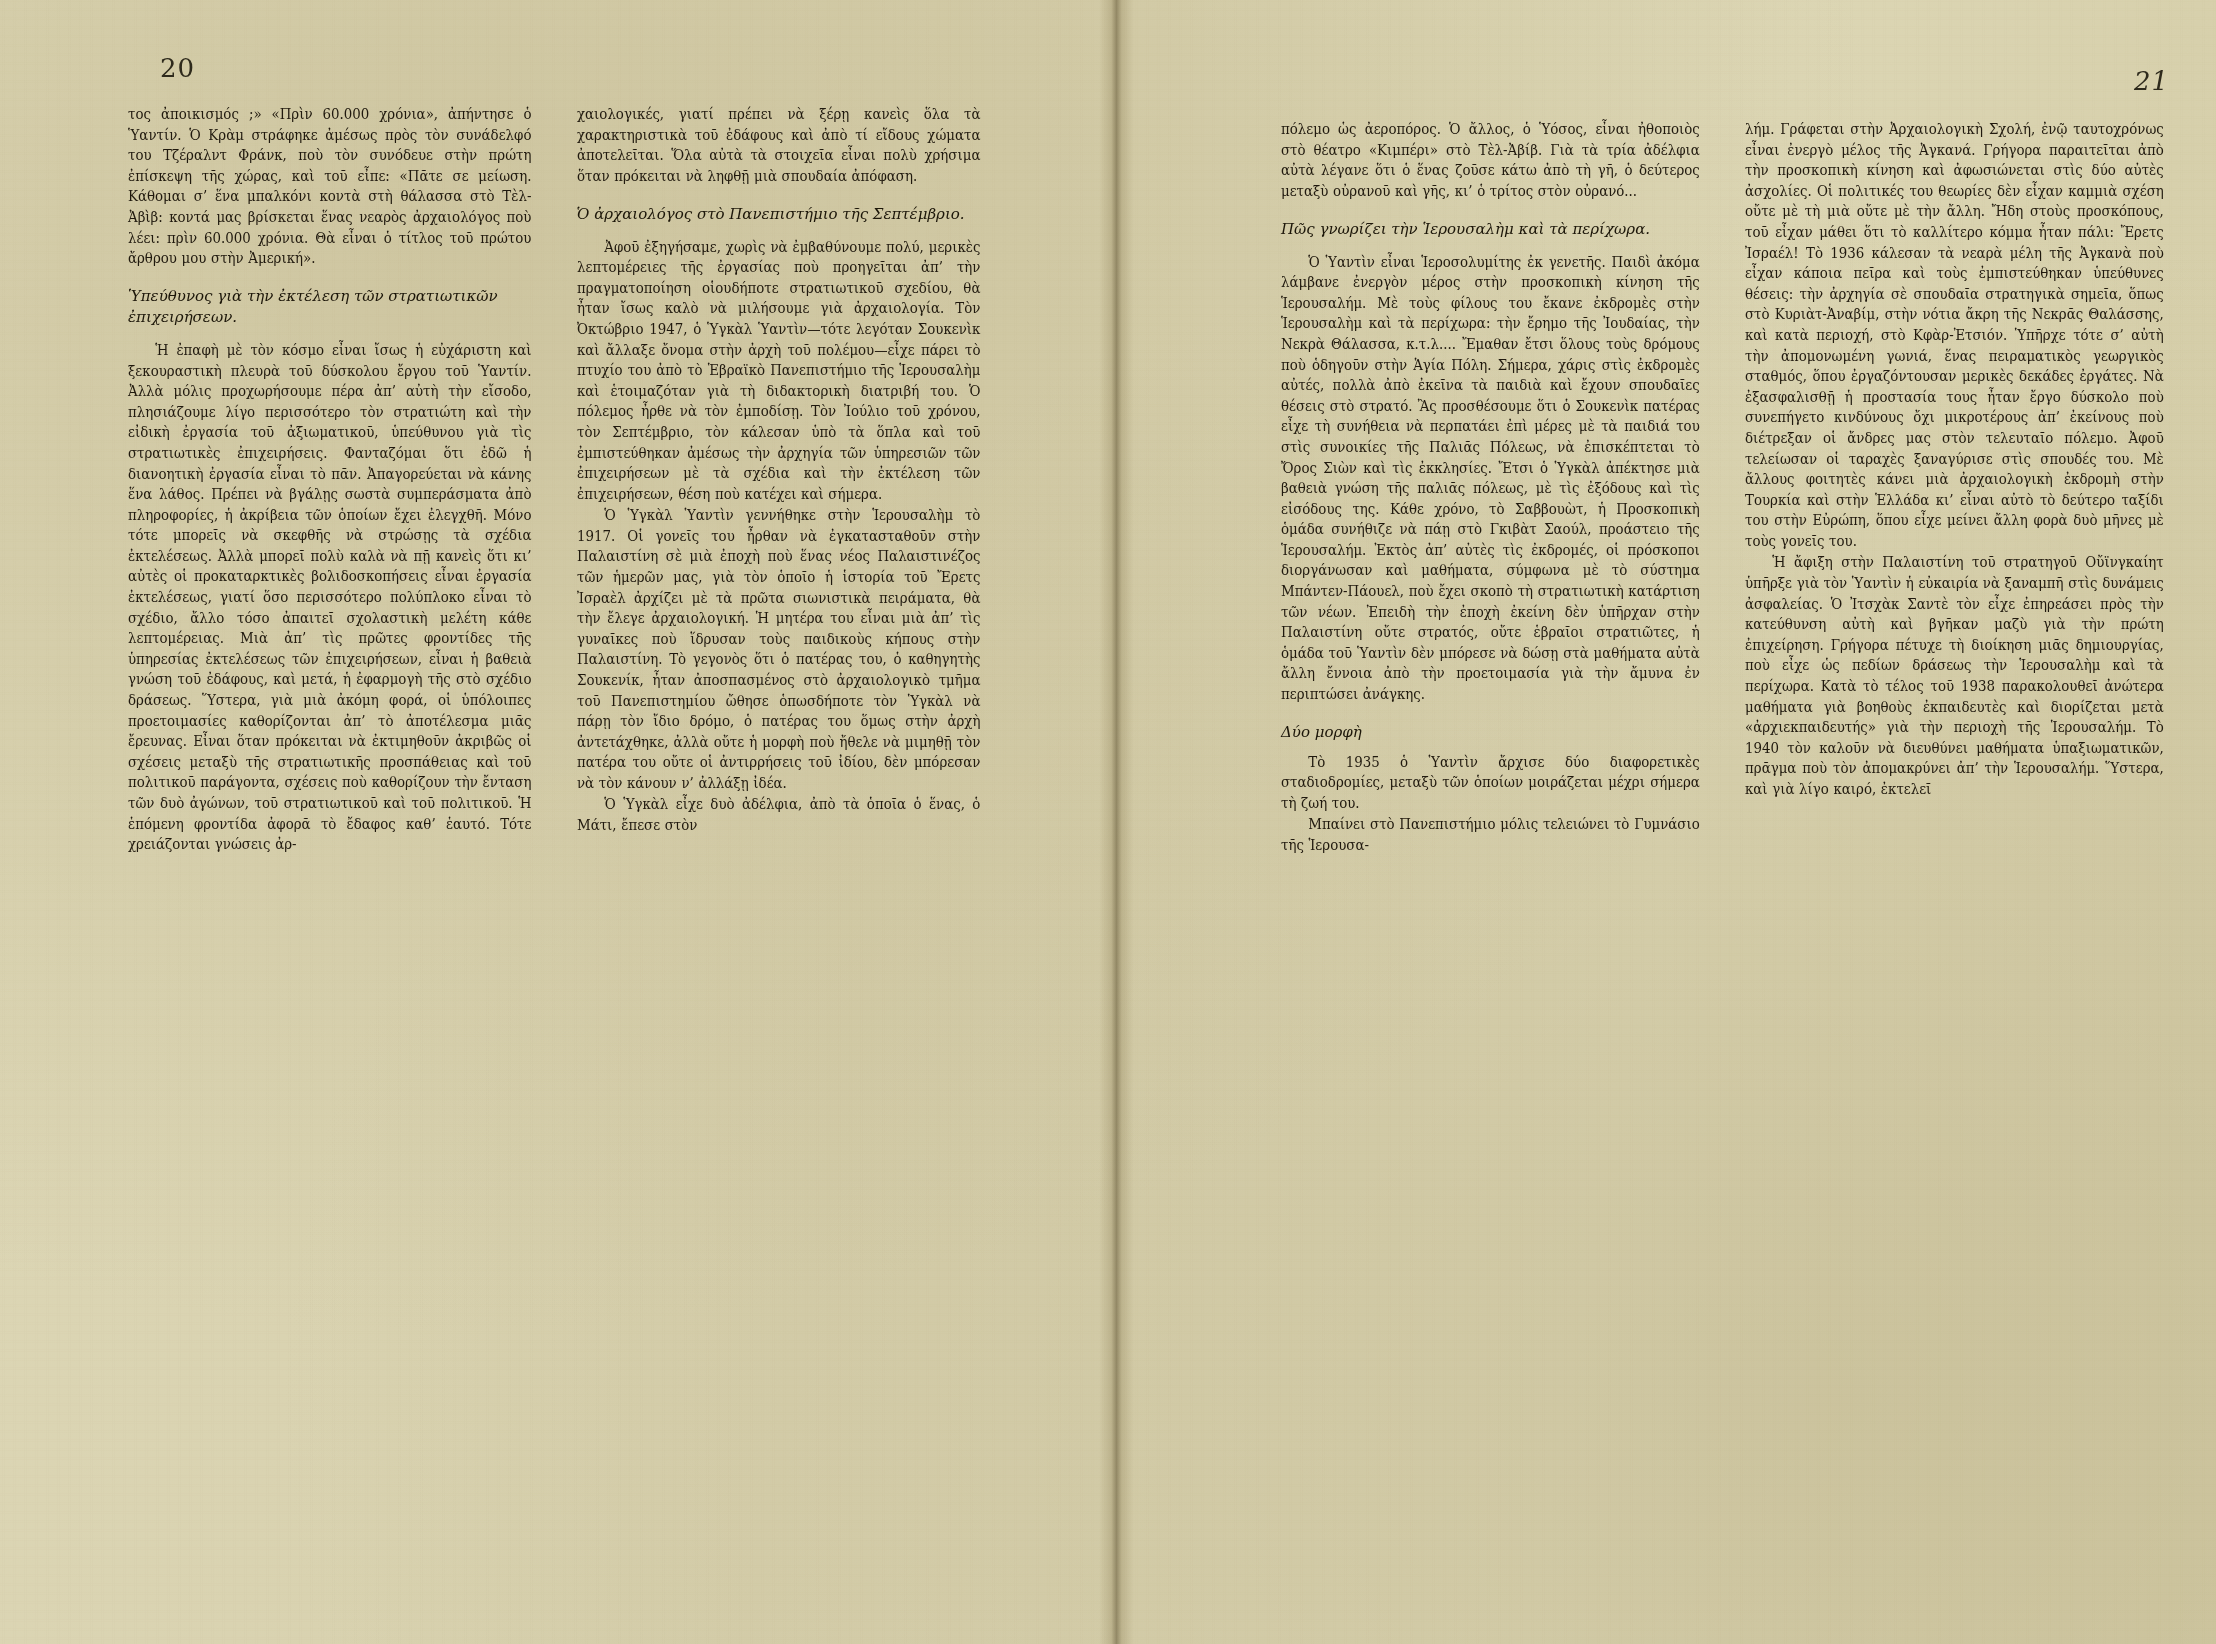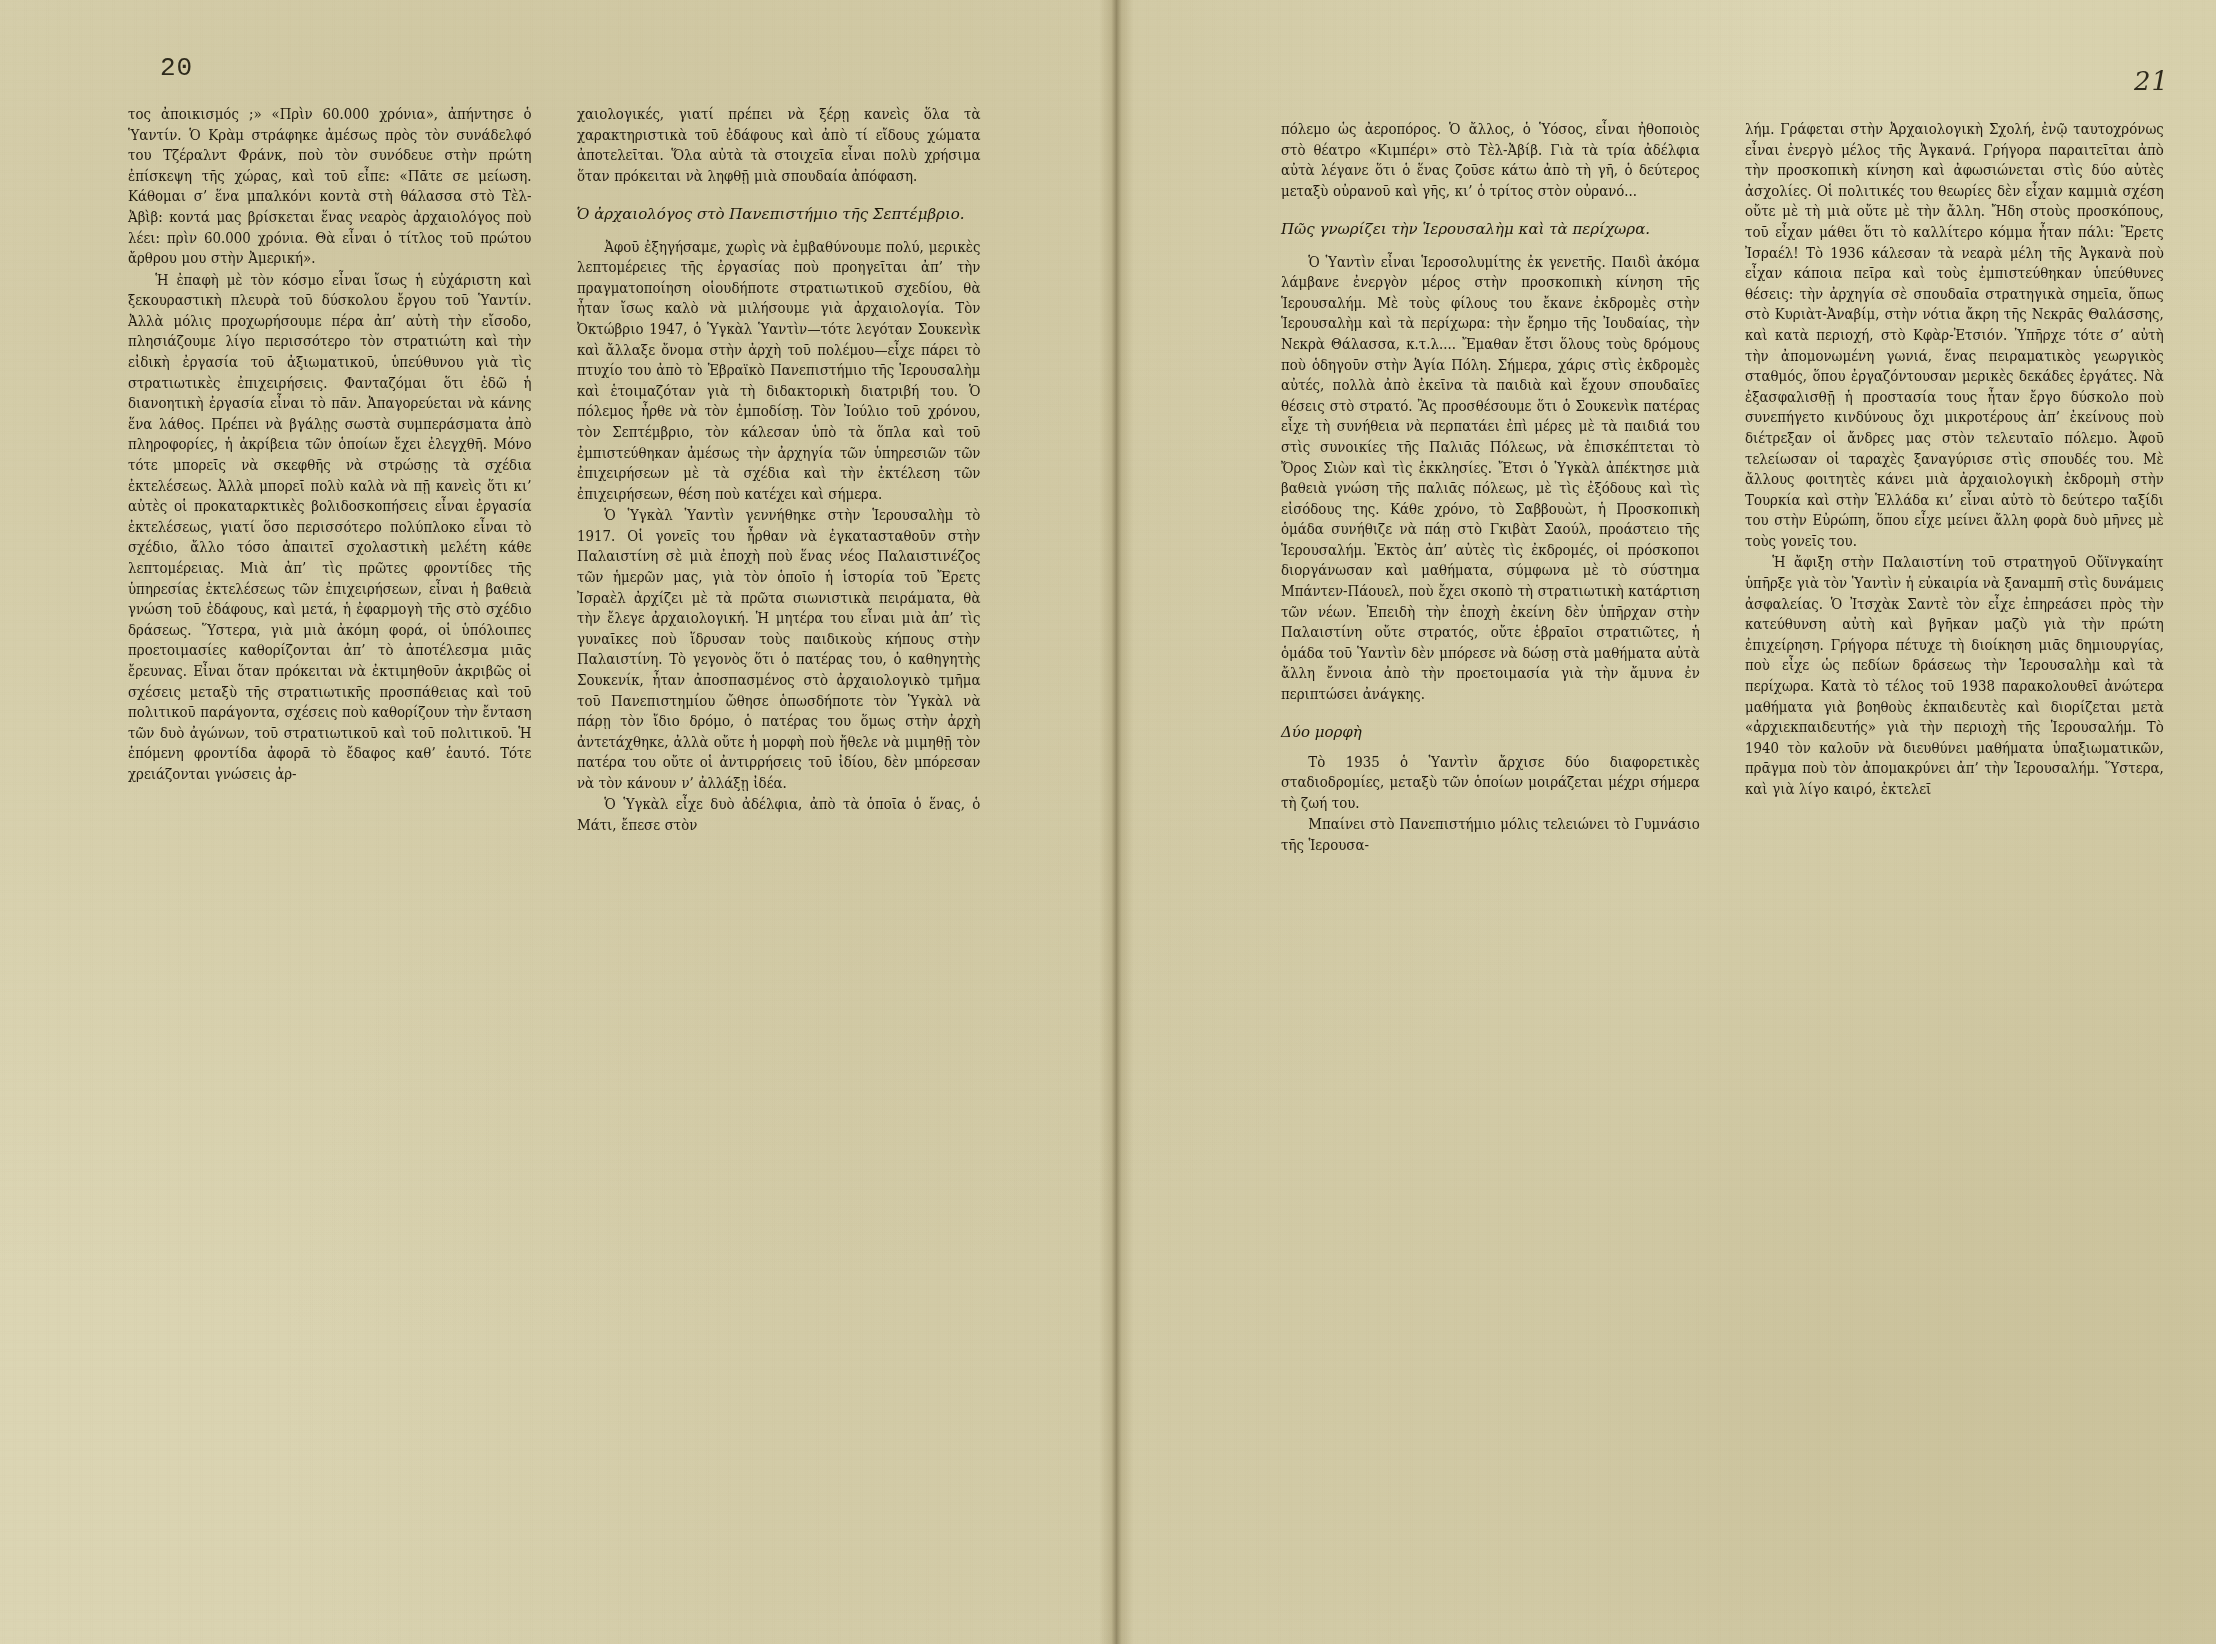--- a/index.html
+++ b/index.html
@@ -53,21 +53,21 @@
   }
   #left-page  { left: 0;      width: 1117px; }
   #right-page { left: 1135px; width: 1167px; }
 
   .folio {
     position: absolute;
     font-size: 26px;
     color: #2e2a1c;
     letter-spacing: 0.9px;
   }
-  #folio-left  { left: 160px;  top: 53px; font-family: Liberation Mono, monospace; }
+  #folio-left  { left: 160px;  top: 53px; }
   #folio-right { right: 133px; top: 66px; font-style: italic; }
 
   .columns {
     position: absolute;
     display: flex;
     gap: 41px;
   }
   #left-cols {
     left: 128px;
     top: 104px;
@@ -117,20 +117,21 @@
   <div id="grain"></div>
   <div id="gutter"></div>
 
   <div id="left-page" class="page-half">
     <div class="folio" id="folio-left">20</div>
 
     <div class="columns" id="left-cols">
 
       <div class="col">
         <p>τος ἀποικισμός ;» «Πρὶν 60.000 χρόνια», ἀπήντησε ὁ Ὑαντίν. Ὁ Κρὰμ στράφηκε ἀμέσως πρὸς τὸν συνάδελφό του Τζέραλντ Φράνκ, ποὺ τὸν συνόδευε στὴν πρώτη ἐπίσκεψη τῆς χώρας, καὶ τοῦ εἶπε: «Πᾶτε σε μείωση. Κάθομαι σ’ ἕνα μπαλκόνι κοντὰ στὴ θάλασσα στὸ Τὲλ-Ἀβὶβ: κοντά μας βρίσκεται ἕνας νεαρὸς ἀρχαιολόγος ποὺ λέει: πρὶν 60.000 χρόνια. Θὰ εἶναι ὁ τίτλος τοῦ πρώτου ἄρθρου μου στὴν Ἀμερική».</p>
+        <h3 class="subhead">Ὑπεύθυνος γιὰ τὴν ἐκτέλεση τῶν στρατιωτικῶν ἐπιχειρήσεων.</h3>
         <p class="indent">Ἡ ἐπαφὴ μὲ τὸν κόσμο εἶναι ἴσως ἡ εὐχάριστη καὶ ξεκουραστικὴ πλευρὰ τοῦ δύσκολου ἔργου τοῦ Ὑαντίν. Ἀλλὰ μόλις προχωρήσουμε πέρα ἀπ’ αὐτὴ τὴν εἴσοδο, πλησιάζουμε λίγο περισσότερο τὸν στρατιώτη καὶ τὴν εἰδικὴ ἐργασία τοῦ ἀξιωματικοῦ, ὑπεύθυνου γιὰ τὶς στρατιωτικὲς ἐπιχειρήσεις. Φανταζόμαι ὅτι ἐδῶ ἡ διανοητικὴ ἐργασία εἶναι τὸ πᾶν. Ἀπαγορεύεται νὰ κάνης ἕνα λάθος. Πρέπει νὰ βγάλῃς σωστὰ συμπεράσματα ἀπὸ πληροφορίες, ἡ ἀκρίβεια τῶν ὁποίων ἔχει ἐλεγχθῆ. Μόνο τότε μπορεῖς νὰ σκεφθῆς νὰ στρώσῃς τὰ σχέδια ἐκτελέσεως. Ἀλλὰ μπορεῖ πολὺ καλὰ νὰ πῇ κανεὶς ὅτι κι’ αὐτὲς οἱ προκαταρκτικὲς βολιδοσκοπήσεις εἶναι ἐργασία ἐκτελέσεως, γιατί ὅσο περισσότερο πολύπλοκο εἶναι τὸ σχέδιο, ἄλλο τόσο ἀπαιτεῖ σχολαστικὴ μελέτη κάθε λεπτομέρειας. Μιὰ ἀπ’ τὶς πρῶτες φροντίδες τῆς ὑπηρεσίας ἐκτελέσεως τῶν ἐπιχειρήσεων, εἶναι ἡ βαθειὰ γνώση τοῦ ἐδάφους, καὶ μετά, ἡ ἐφαρμογὴ τῆς στὸ σχέδιο δράσεως. Ὕστερα, γιὰ μιὰ ἀκόμη φορά, οἱ ὑπόλοιπες προετοιμασίες καθορίζονται ἀπ’ τὸ ἀποτέλεσμα μιᾶς ἔρευνας. Εἶναι ὅταν πρόκειται νὰ ἐκτιμηθοῦν ἀκριβῶς οἱ σχέσεις μεταξὺ τῆς στρατιωτικῆς προσπάθειας καὶ τοῦ πολιτικοῦ παράγοντα, σχέσεις ποὺ καθορίζουν τὴν ἔνταση τῶν δυὸ ἀγώνων, τοῦ στρατιωτικοῦ καὶ τοῦ πολιτικοῦ. Ἡ ἑπόμενη φροντίδα ἀφορᾶ τὸ ἔδαφος καθ’ ἑαυτό. Τότε χρειάζονται γνώσεις ἀρ-</p>
       </div>
 
       <div class="col">
         <p>χαιολογικές, γιατί πρέπει νὰ ξέρῃ κανεὶς ὅλα τὰ χαρακτηριστικὰ τοῦ ἐδάφους καὶ ἀπὸ τί εἴδους χώματα ἀποτελεῖται. Ὅλα αὐτὰ τὰ στοιχεῖα εἶναι πολὺ χρήσιμα ὅταν πρόκειται νὰ ληφθῇ μιὰ σπουδαία ἀπόφαση.</p>
         <h3 class="subhead">Ὁ ἀρχαιολόγος στὸ Πανεπιστήμιο τῆς Σεπτέμβριο.</h3>
         <p class="indent">Ἀφοῦ ἐξηγήσαμε, χωρὶς νὰ ἐμβαθύνουμε πολύ, μερικὲς λεπτομέρειες τῆς ἐργασίας ποὺ προηγεῖται ἀπ’ τὴν πραγματοποίηση οἱουδήποτε στρατιωτικοῦ σχεδίου, θὰ ἦταν ἴσως καλὸ νὰ μιλήσουμε γιὰ ἀρχαιολογία. Τὸν Ὀκτώβριο 1947, ὁ Ὑγκὰλ Ὑαντὶν—τότε λεγόταν Σουκενὶκ καὶ ἄλλαξε ὄνομα στὴν ἀρχὴ τοῦ πολέμου—εἶχε πάρει τὸ πτυχίο του ἀπὸ τὸ Ἑβραϊκὸ Πανεπιστήμιο τῆς Ἱερουσαλὴμ καὶ ἑτοιμαζόταν γιὰ τὴ διδακτορικὴ διατριβή του. Ὁ πόλεμος ἦρθε νὰ τὸν ἐμποδίσῃ. Τὸν Ἰούλιο τοῦ χρόνου, τὸν Σεπτέμβριο, τὸν κάλεσαν ὑπὸ τὰ ὅπλα καὶ τοῦ ἐμπιστεύθηκαν ἀμέσως τὴν ἀρχηγία τῶν ὑπηρεσιῶν τῶν ἐπιχειρήσεων μὲ τὰ σχέδια καὶ τὴν ἐκτέλεση τῶν ἐπιχειρήσεων, θέση ποὺ κατέχει καὶ σήμερα.</p>
         <p class="indent">Ὁ Ὑγκὰλ Ὑαντὶν γεννήθηκε στὴν Ἱερουσαλὴμ τὸ 1917. Οἱ γονεῖς του ἦρθαν νὰ ἐγκατασταθοῦν στὴν Παλαιστίνη σὲ μιὰ ἐποχὴ ποὺ ἕνας νέος Παλαιστινέζος τῶν ἡμερῶν μας, γιὰ τὸν ὁποῖο ἡ ἱστορία τοῦ Ἔρετς Ἰσραὲλ ἀρχίζει μὲ τὰ πρῶτα σιωνιστικὰ πειράματα, θὰ τὴν ἔλεγε ἀρχαιολογική. Ἡ μητέρα του εἶναι μιὰ ἀπ’ τὶς γυναῖκες ποὺ ἵδρυσαν τοὺς παιδικοὺς κήπους στὴν Παλαιστίνη. Τὸ γεγονὸς ὅτι ὁ πατέρας του, ὁ καθηγητὴς Σουκενίκ, ἦταν ἀποσπασμένος στὸ ἀρχαιολογικὸ τμῆμα τοῦ Πανεπιστημίου ὤθησε ὁπωσδήποτε τὸν Ὑγκὰλ νὰ πάρῃ τὸν ἴδιο δρόμο, ὁ πατέρας του ὅμως στὴν ἀρχὴ ἀντετάχθηκε, ἀλλὰ οὔτε ἡ μορφὴ ποὺ ἤθελε νὰ μιμηθῇ τὸν πατέρα του οὔτε οἱ ἀντιρρήσεις τοῦ ἰδίου, δὲν μπόρεσαν νὰ τὸν κάνουν ν’ ἀλλάξῃ ἰδέα.</p>
         <p class="indent">Ὁ Ὑγκὰλ εἶχε δυὸ ἀδέλφια, ἀπὸ τὰ ὁποῖα ὁ ἕνας, ὁ Μάτι, ἔπεσε στὸν</p>
       </div>

